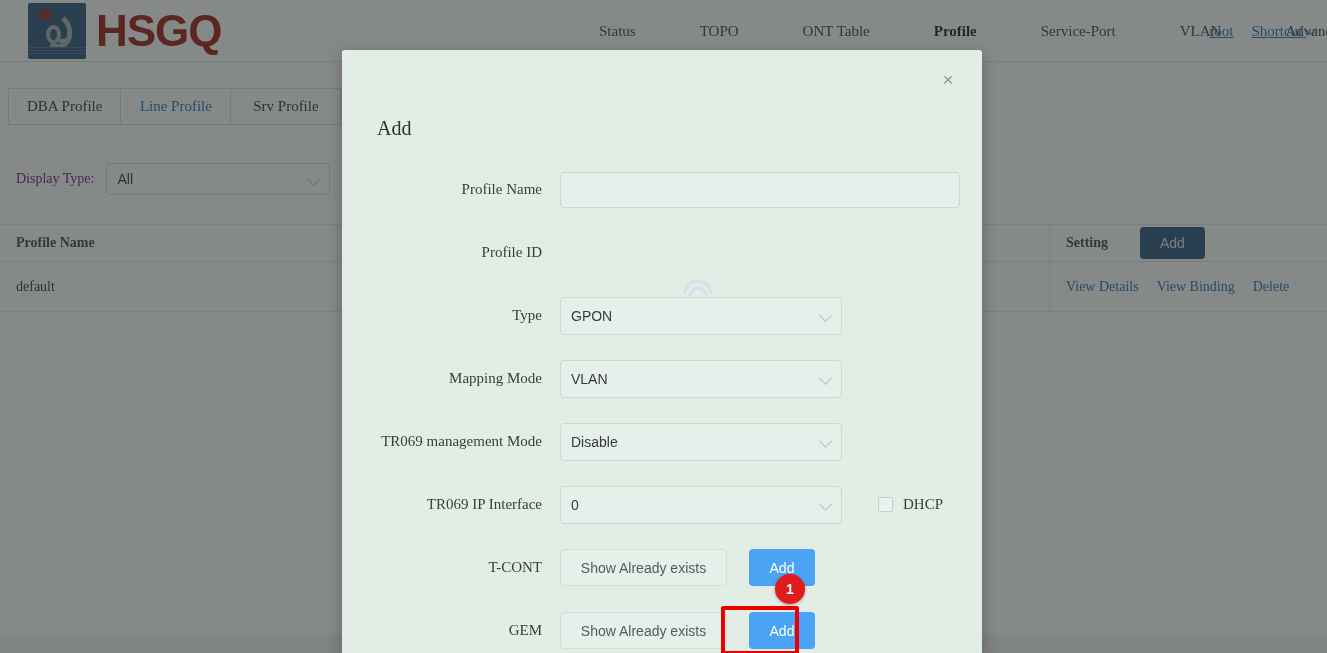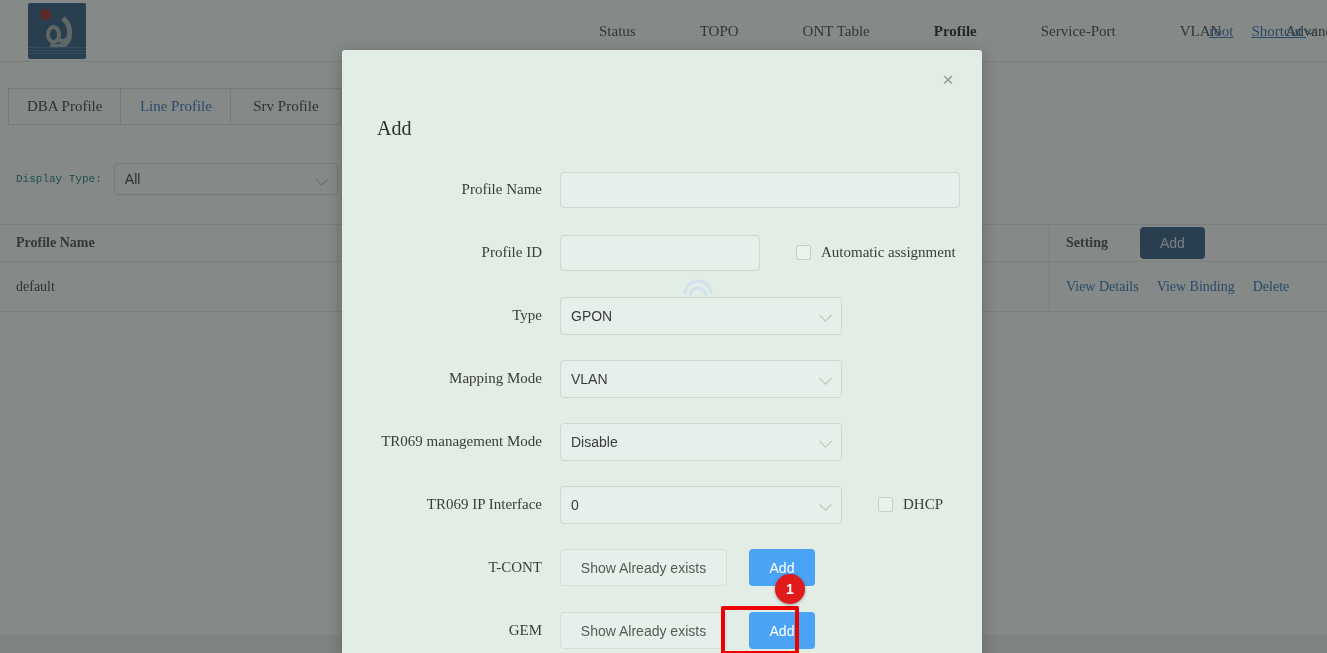--- a/index.html
+++ b/index.html
@@ -161,21 +161,21 @@
   }
   .tab:first-child { border-left: 1px solid #dcdcdc; }
   .tab.active { color: #2a6ebb; }
 
   .filterbar {
     position: absolute;
     left: 16px; top: 163px;
     display: flex; align-items: center;
     gap: 12px;
   }
-  .filter-label { font-size: 11px; color: #0f766e; font-family: Liberation Mono, monospace; }
+  .filter-label { font-size: 14px; color: #701a75; }
   .select-box {
     width: 224px; height: 32px;
     border: 1px solid #d9d9d9;
     border-radius: 4px;
     background: #fff;
     display: flex; align-items: center;
     padding: 0 10px;
     font-size: 14px;
     color: #333;
     position: relative;
@@ -418,20 +418,21 @@
 
     <div class="topbar">
       <div class="brand">
         <div class="brand-mark">
           <div class="dot"></div>
           <div class="swoosh-a"></div>
           <div class="swoosh-b"></div>
           <div class="drop"></div>
           <div class="lines"></div>
         </div>
+        <div class="brand-text">HSGQ</div>
       </div>
 
       <div class="nav">
         <div class="nav-item">Status</div>
         <div class="nav-item">TOPO</div>
         <div class="nav-item">ONT Table</div>
         <div class="nav-item active">Profile</div>
         <div class="nav-item">Service-Port</div>
         <div class="nav-item">VLAN</div>
         <div class="nav-item">Advanced</div>
@@ -502,27 +503,20 @@
 
       <div class="frow">
         <div class="flabel">Profile Name</div>
         <div class="fctrl">
           <input class="tinput wide" type="text" value="" style="">
         </div>
       </div>
 
       <div class="frow">
         <div class="flabel">Profile ID</div>
-        <div class="fctrl">
-          <input class="tinput narrow" type="text" value="" style="">
-          <div class="chk-wrap">
-            <span class="chk"></span>
-            <span class="chk-label">Automatic assignment</span>
-          </div>
-        </div>
       </div>
 
       <div class="frow">
         <div class="flabel">Type</div>
         <div class="fctrl">
           <div class="msel w">
             <span>GPON</span>
             <span class="caret"></span>
           </div>
         </div>

